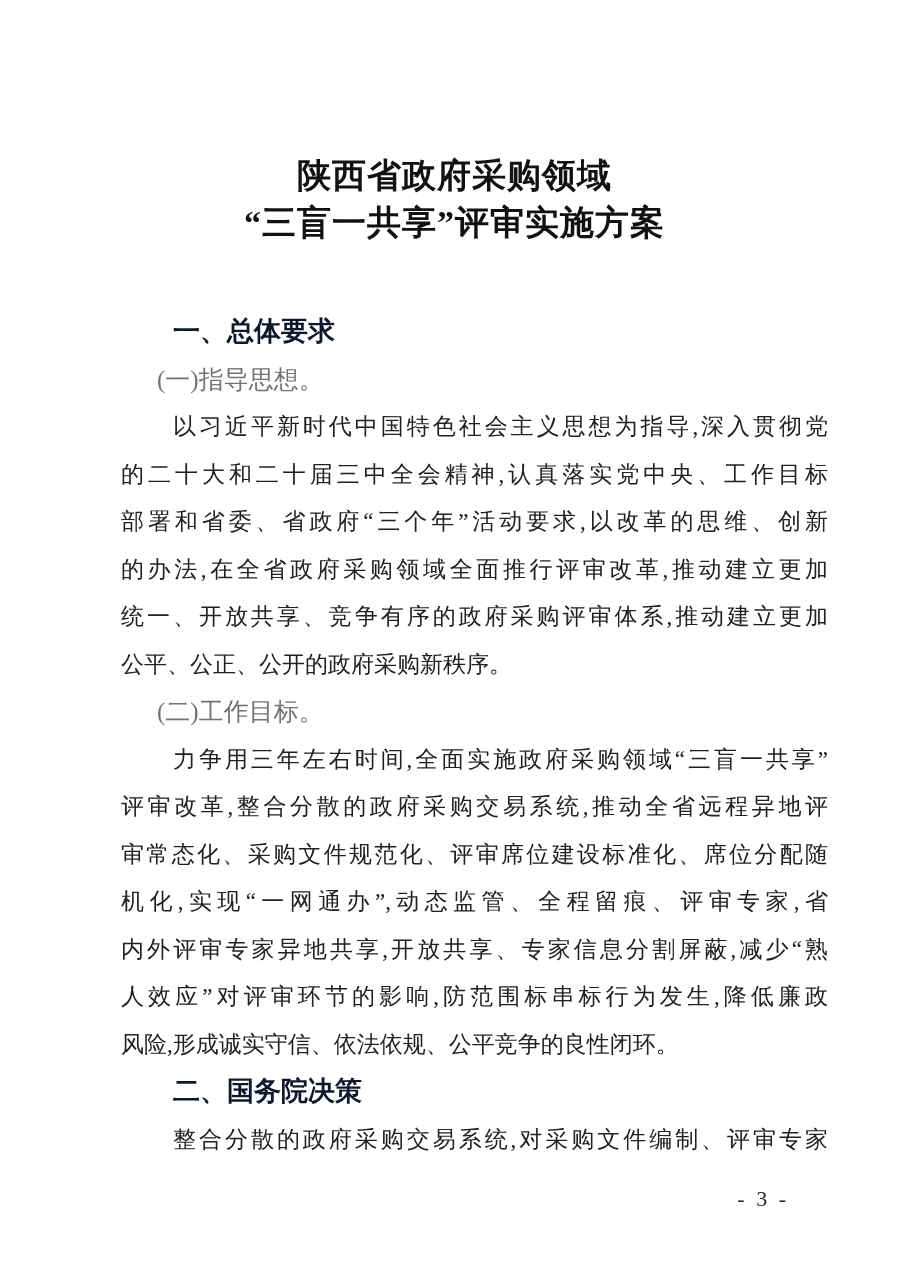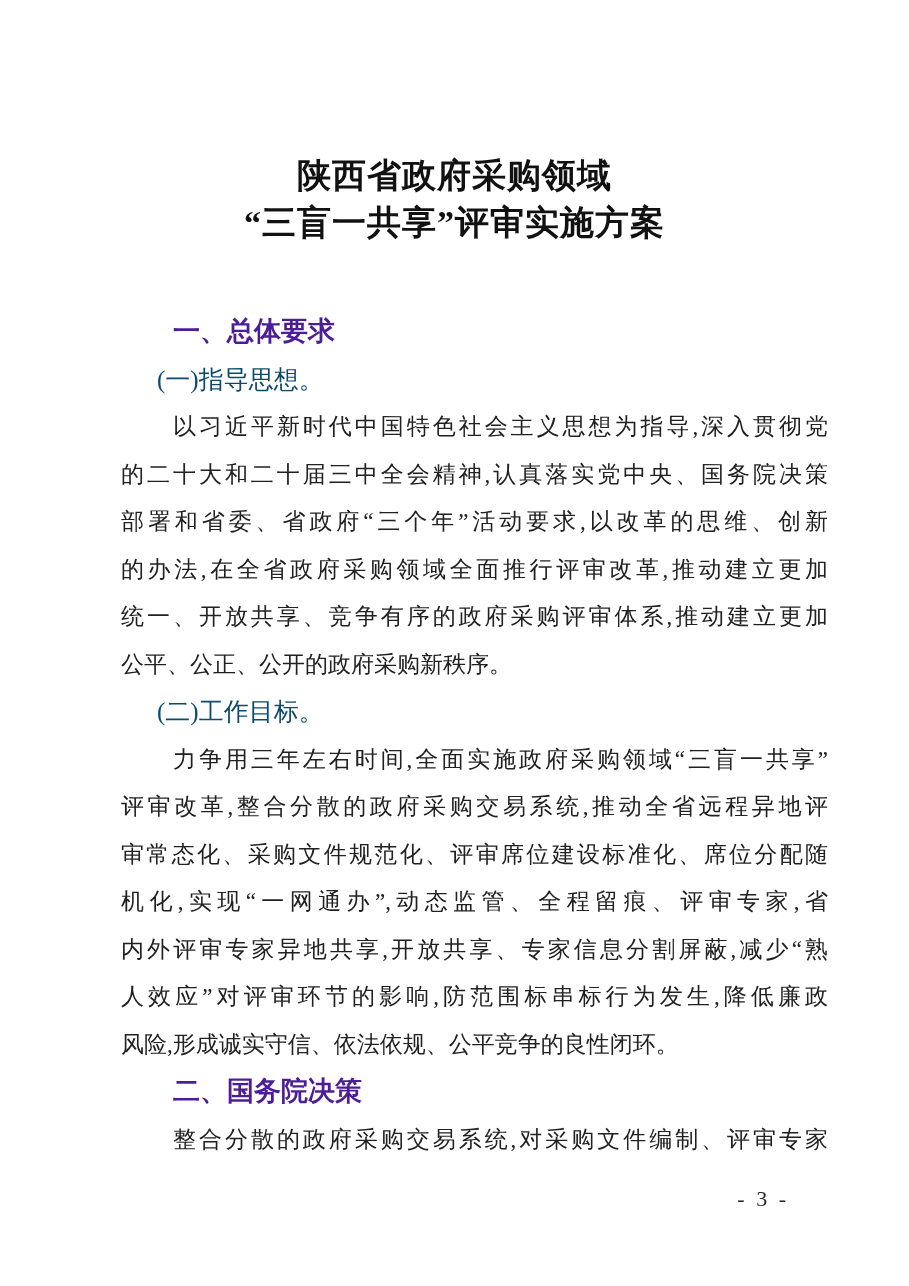--- a/index.html
+++ b/index.html
@@ -53,29 +53,29 @@
   }
   .line.indent {
     text-indent: 52px;
   }
   .heading {
     height: 47.5px;
     line-height: 47.5px;
     font-size: 27px;
     font-weight: bold;
     font-family: "Liberation Sans", sans-serif;
-    color: #4c1d95;
+    color: #0f172a;
     text-indent: 52px;
   }
   .subheading {
     height: 47.5px;
     line-height: 47.5px;
     font-size: 25px;
     font-family: "Liberation Serif", serif;
-    color: #0c4a6e;
+    color: #737373;
     text-indent: 36px;
   }
   .footer-page-number {
     position: absolute;
     top: 1186px;
     right: 120px;
     font-size: 22px;
     letter-spacing: 3px;
     color: #2a2a2a;
     font-family: "Liberation Serif", serif;
@@ -91,21 +91,21 @@
     <div class="title-line">“三盲一共享”评审实施方案</div>
   </div>
 
   <div class="content">
 
     <div class="heading">一、总体要求</div>
 
     <div class="subheading">(一)指导思想。</div>
 
     <div class="line indent">以习近平新时代中国特色社会主义思想为指导,深入贯彻党</div>
-    <div class="line">的二十大和二十届三中全会精神,认真落实党中央、国务院决策</div>
+    <div class="line">的二十大和二十届三中全会精神,认真落实党中央、工作目标</div>
     <div class="line">部署和省委、省政府“三个年”活动要求,以改革的思维、创新</div>
     <div class="line">的办法,在全省政府采购领域全面推行评审改革,推动建立更加</div>
     <div class="line">统一、开放共享、竞争有序的政府采购评审体系,推动建立更加</div>
     <div class="line last">公平、公正、公开的政府采购新秩序。</div>
 
     <div class="subheading">(二)工作目标。</div>
 
     <div class="line indent">力争用三年左右时间,全面实施政府采购领域“三盲一共享”</div>
     <div class="line">评审改革,整合分散的政府采购交易系统,推动全省远程异地评</div>
     <div class="line">审常态化、采购文件规范化、评审席位建设标准化、席位分配随</div>

